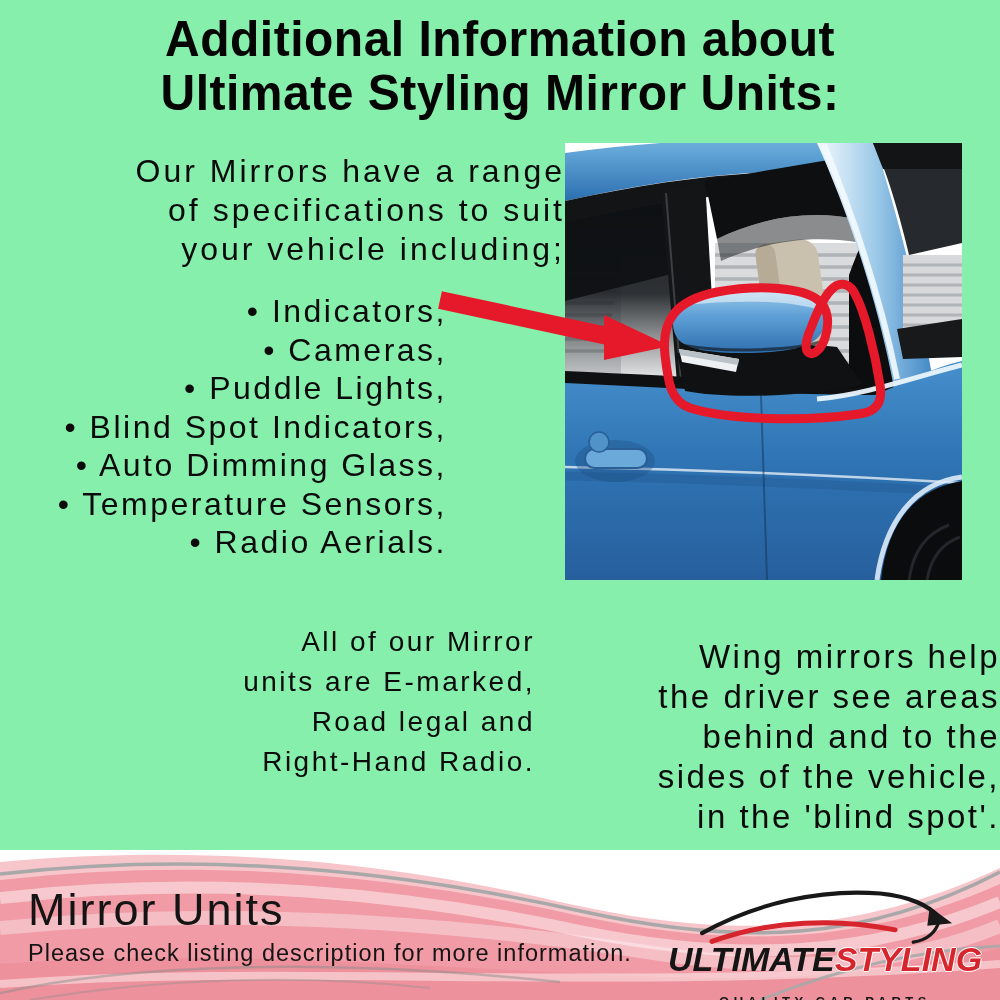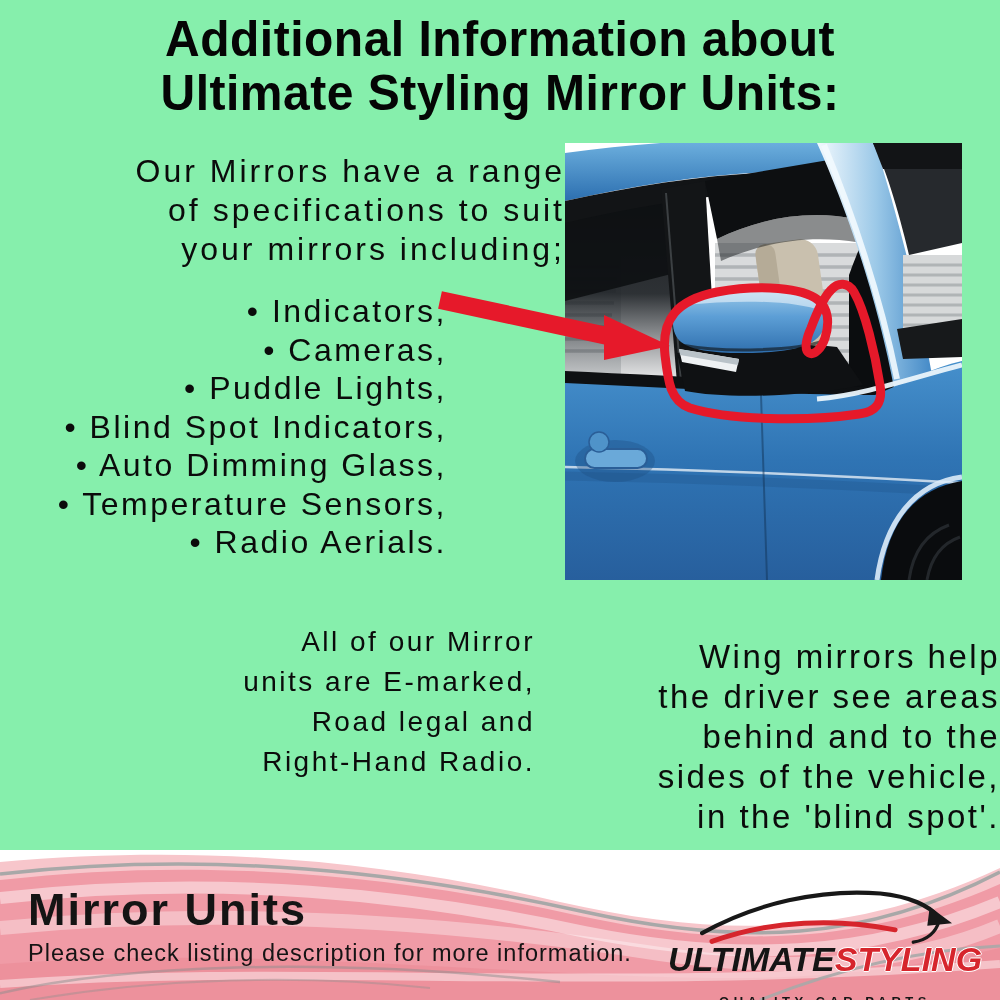--- a/index.html
+++ b/index.html
@@ -9,21 +9,21 @@
   .title{top:12px;left:0;width:1000px;text-align:center;font-weight:bold;font-size:48px;
          line-height:1.07;letter-spacing:0.5px;color:#050505;transform:scaleY(1.05);transform-origin:top;}
   .body-text{text-align:right;color:#0b0b0b;}
   .intro{top:152px;left:0;width:565px;font-size:32px;line-height:39px;letter-spacing:3px;}
   .features{top:292px;left:0;width:447px;font-size:32px;line-height:38.5px;letter-spacing:2.5px;}
   .left-note{top:622px;left:0;width:535px;font-size:28px;line-height:40px;letter-spacing:2.5px;}
   .right-note{top:637px;left:495px;width:505px;font-size:33px;line-height:40px;letter-spacing:2.5px;}
   .photo{left:565px;top:143px;width:397px;height:437px;}
   .arrow-svg{left:430px;top:283px;width:260px;height:95px;}
   .banner-svg{left:0;top:850px;width:1000px;height:150px;}
-  .banner-heading{left:28px;top:884px;font-size:45px;letter-spacing:2px;font-weight:bold;color:#141414;}
+  .banner-heading{left:28px;top:884px;font-size:45px;letter-spacing:2px;font-weight:normal;color:#141414;}
   .banner-sub{left:28px;top:939px;font-size:23.5px;line-height:29px;letter-spacing:1px;color:#141414;}
   .logo{left:655px;top:882px;width:340px;text-align:center;}
   .logo-car{display:block;margin:0 auto;width:310px;height:66px;}
   .logo-text{font-size:34px;font-style:italic;font-weight:bold;line-height:30px;margin-top:-4px;white-space:nowrap;}
   .logo-black{color:#151515;}
   .logo-red{color:#d6252c;text-shadow:1px 0 0 #fff,-1px 0 0 #fff,0 1px 0 #fff,0 -1px 0 #fff;}
   .logo-tag{font-size:13px;font-weight:bold;letter-spacing:4.5px;color:#161616;margin-top:20px;}
 </style>
 </head>
 <body>
@@ -31,21 +31,21 @@
 <div class="canvas">
 
   <div class="abs title">
     <div>Additional Information about</div>
     <div>Ultimate Styling Mirror Units:</div>
   </div>
 
   <div class="abs body-text intro">
     <div>Our Mirrors have a range</div>
     <div>of specifications to suit</div>
-    <div>your mirrors including;</div>
+    <div>your vehicle including;</div>
   </div>
 
   <div class="abs body-text features">
     <div>• Indicators,</div>
     <div>• Cameras,</div>
     <div>• Puddle Lights,</div>
     <div>• Blind Spot Indicators,</div>
     <div>• Auto Dimming Glass,</div>
     <div>• Temperature Sensors,</div>
     <div>• Radio Aerials.</div>

